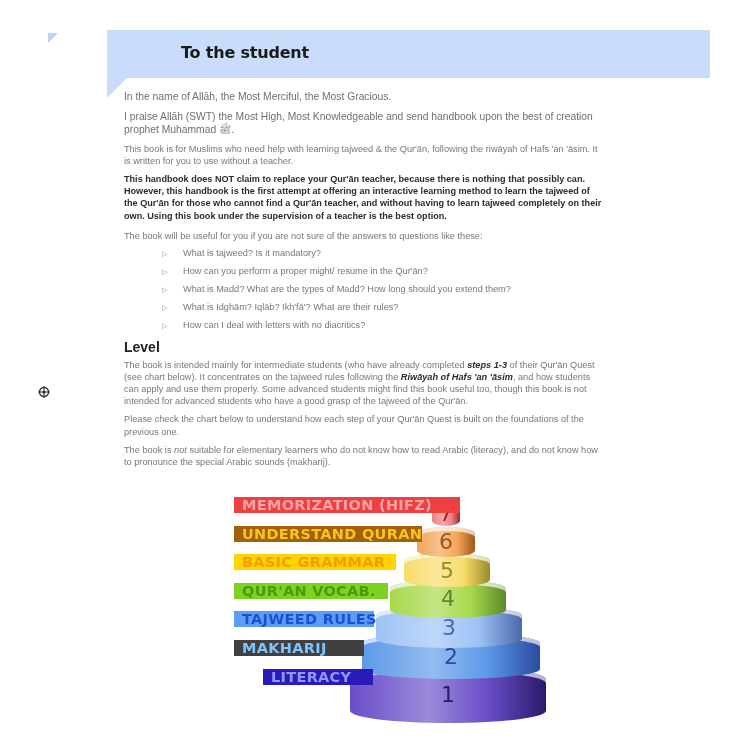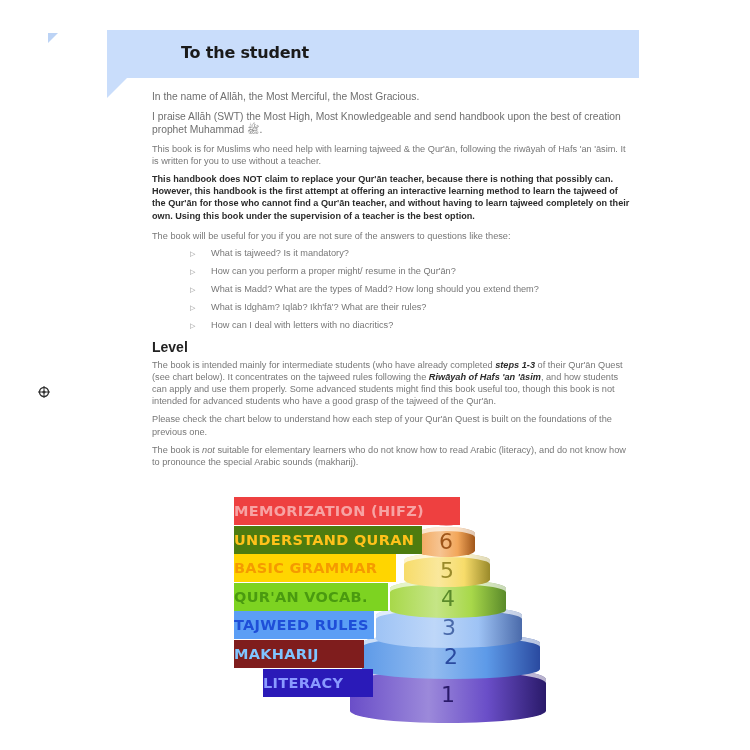--- a/index.html
+++ b/index.html
@@ -2,43 +2,43 @@
 <html><head>
 <meta charset="utf-8">
 <style>
   html, body { margin:0; padding:0; background:#ffffff; }
   body { width:750px; height:750px; position:relative; overflow:hidden;
          font-family:"Liberation Sans", "DejaVu Sans", sans-serif; color:#777; }
 
   .corner-mark { position:absolute; left:48px; top:33px; width:0; height:0;
     border-top:10px solid #bcd3f5; border-right:10px solid transparent; }
 
-  .banner { position:absolute; left:107px; top:30px; width:532px; height:48px; background:#c9ddfb; }
+  .banner { position:absolute; left:107px; top:30px; width:603px; height:48px; background:#c9ddfb; }
   .banner-tail { position:absolute; left:107px; top:78px; width:0; height:0;
     border-top:20px solid #c9ddfb; border-right:20px solid transparent; }
   .banner-title { position:absolute; left:74px; top:13px; font-size:16px; font-weight:bold;
     color:#1a1a1a; letter-spacing:-0.2px; font-family:"DejaVu Sans", sans-serif; }
 
-  .content { position:absolute; left:152px; top:90px; width:480px; font-size:9.2px; line-height:12.2px; }
+  .content { position:absolute; left:124px; top:90px; width:480px; font-size:9.2px; line-height:12.2px; }
   .content p { margin:0 0 6px 0; }
   .p-large { font-size:10.3px; line-height:13.5px; color:#6f6f6f; }
   .p-bold { font-weight:bold; color:#2b2b2b; font-size:9.1px; line-height:12.2px; margin-bottom:8px !important; }
 
   ul.questions { list-style:none; margin:2px 0 4px 0; padding:0 0 0 38px; }
   ul.questions li { position:relative; padding-left:21px; height:18.1px; line-height:13px; }
   ul.questions li .bullet { position:absolute; left:0; top:0; font-size:7px; color:#888; }
 
   .level-heading { font-weight:bold; color:#222; font-size:14px; margin:0 0 5px 0; }
   .strong-dark { font-weight:bold; color:#2b2b2b;font-style:italic; }
 
   .side-icon { position:absolute; left:38px; top:386px; width:12px; height:12px; }
 
   
   .pyramid { position:absolute; left:234px; top:497px; width:320px; height:240px; }
-  .bar { position:absolute; left:0; height:28px; display:flex; align-items:center; padding-left:0;
+  .bar { position:absolute; left:0; height:16px; display:flex; align-items:center; padding-left:8px;
     font-family:"DejaVu Sans", sans-serif; font-weight:bold; font-size:14.5px; letter-spacing:0.3px;
     box-sizing:border-box; white-space:nowrap; }
   .disc { position:absolute; border-radius:50%/ 22%; display:flex; align-items:center; justify-content:center; }
   .disc-num { font-family:"DejaVu Sans", sans-serif; font-size:22px; }
 </style>
 </head>
 <body>
 
 <div class="corner-mark"></div>
 
@@ -91,19 +91,19 @@
     <div class="disc" style="left: 170px; top: 56.2px; width: 86px; height: 34px; background: linear-gradient(90deg, rgb(247, 220, 106) 0%, rgba(255, 255, 255, 0.333) 40%, rgb(247, 220, 106) 70%, rgb(154, 138, 42) 100%) rgb(247, 220, 106); box-shadow: rgba(255, 255, 255, 0.667) 0px 4px 0px inset;">
       <span class="disc-num" style="color: rgb(154, 138, 42);">5</span>
     </div>
     <div class="disc" style="left: 183px; top: 29.6px; width: 58px; height: 30px; background: linear-gradient(90deg, rgb(242, 166, 90) 0%, rgba(255, 255, 255, 0.333) 40%, rgb(242, 166, 90) 70%, rgb(160, 86, 26) 100%) rgb(242, 166, 90); box-shadow: rgba(255, 255, 255, 0.667) 0px 4px 0px inset;">
       <span class="disc-num" style="color: rgb(160, 86, 26);">6</span>
     </div>
     <div class="disc" style="left: 198px; top: 3px; width: 28px; height: 26px; background: linear-gradient(90deg, rgb(240, 128, 128) 0%, rgba(255, 255, 255, 0.333) 40%, rgb(240, 128, 128) 70%, rgb(154, 42, 42) 100%) rgb(240, 128, 128); box-shadow: rgba(255, 255, 255, 0.667) 0px 4px 0px inset;">
       <span class="disc-num" style="color: rgb(154, 42, 42);">7</span>
     </div>
     <div class="bar" style="top: 0px; width: 226px; background: rgb(238, 64, 64); color: rgb(247, 163, 163);">MEMORIZATION (HIFZ)</div>
-    <div class="bar" style="top: 28.6px; width: 188px; background: #4d7c0f; color: rgb(255, 194, 26);">UNDERSTAND QURAN</div>
+    <div class="bar" style="top: 28.6px; width: 188px; background: #a16207; color: rgb(255, 194, 26);">UNDERSTAND QURAN</div>
     <div class="bar" style="top: 57.2px; width: 162px; background: rgb(255, 213, 0); color: rgb(245, 154, 0);">BASIC GRAMMAR</div>
     <div class="bar" style="top: 85.8px; width: 154px; background: rgb(125, 211, 33); color: rgb(74, 154, 16);">QUR'AN VOCAB.</div>
     <div class="bar" style="top: 114.4px; width: 140px; background: rgb(91, 158, 245); color: rgb(30, 78, 216);">TAJWEED RULES</div>
-    <div class="bar" style="top: 143px; width: 130px; background: #7f1d1d; color: rgb(127, 196, 255);">MAKHARIJ</div>
+    <div class="bar" style="top: 143px; width: 130px; background: #404040; color: rgb(127, 196, 255);">MAKHARIJ</div>
     <div class="bar" style="top: 171.6px; width: 110px; background: rgb(42, 26, 184); color: rgb(138, 154, 255); margin-left: 29px;">LITERACY</div>
   </div>
 
 </body></html>

